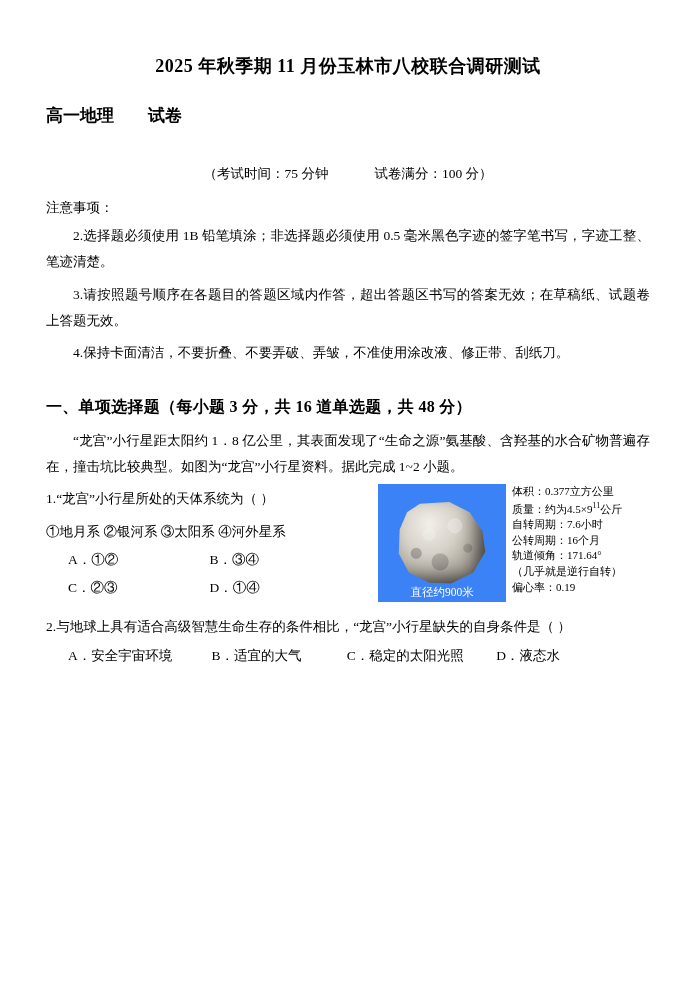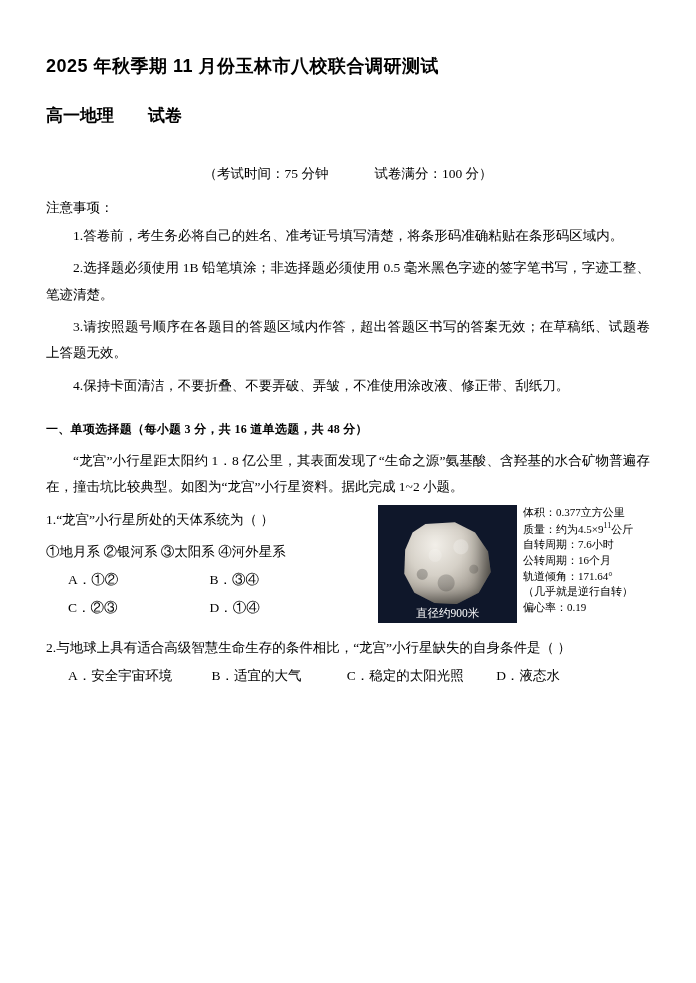--- a/index.html
+++ b/index.html
@@ -16,26 +16,26 @@
     overflow: hidden;
   }
   .page {
     width: 696px;
     height: 983px;
     box-sizing: border-box;
     padding: 40px 46px 0 46px;
     position: relative;
   }
   .title {
-    text-align: left;
+    text-align: center;
     font-size: 18px;
     font-weight: bold;
     letter-spacing: 0.5px;
     margin: 14px 0 0 0;
-    font-family: Liberation Sans, sans-serif;
+    font-family: Liberation Serif, serif;
   }
   .subtitle {
     font-size: 17px;
     font-weight: bold;
     margin: 26px 0 0 0;
   }
   .subtitle .gap {
     display: inline-block;
     width: 34px;
   }
@@ -56,23 +56,23 @@
     font-size: 13.5px;
     line-height: 1.95;
     margin: 6px 0 0 0;
     text-align: justify;
     text-justify: inter-ideograph;
   }
   p.indent {
     text-indent: 2em;
   }
   .section-head {
-    font-size: 12px;
+    font-size: 16px;
     font-weight: bold;
-    margin: 22px 0 0 0;
+    margin: 30px 0 0 0;
     letter-spacing: 0.3px;
   }
   .stem {
     font-size: 13.5px;
     line-height: 1.95;
     margin: 10px 0 0 0;
     text-align: justify;
     text-justify: inter-ideograph;
     text-indent: 2em;
   }
@@ -95,23 +95,23 @@
     float: right;
     width: 272px;
     margin: 4px 0 6px 12px;
     position: relative;
   }
   .figure-row {
     display: flex;
     align-items: flex-start;
   }
   .asteroid-box {
-    width: 139px;
+    width: 128px;
     height: 118px;
-    background: #0f172a;
+    background: #3b82f6;
     position: relative;
     overflow: hidden;
     flex: 0 0 auto;
   }
   .asteroid {
     position: absolute;
     left: 50%;
     top: 50%;
     transform: translate(-50%, -50%);
     width: 92px;
@@ -178,21 +178,20 @@
   <div class="subtitle">
     <span>高一地理</span><span class="gap"></span><span>试卷</span>
   </div>
 
   <div class="examline">
     <span>（考试时间：75 分钟</span><span class="gap2"></span><span>试卷满分：100 分）</span>
   </div>
 
   <div class="notice-head">注意事项：</div>
 
-  <p class="para indent">1.答卷前，考生务必将自己的姓名、准考证号填写清楚，将条形码准确粘贴在条形码区域内。</p>
   <p class="para indent">2.选择题必须使用 1B 铅笔填涂；非选择题必须使用 0.5 毫米黑色字迹的签字笔书写，字迹工整、笔迹清楚。</p>
   <p class="para indent">3.请按照题号顺序在各题目的答题区域内作答，超出答题区书写的答案无效；在草稿纸、试题卷上答题无效。</p>
   <p class="para indent">4.保持卡面清洁，不要折叠、不要弄破、弄皱，不准使用涂改液、修正带、刮纸刀。</p>
 
   <div class="section-head">一、单项选择题（每小题 3 分，共 16 道单选题，共 48 分）</div>
 
   <p class="stem">“龙宫”小行星距太阳约 1．8 亿公里，其表面发现了“生命之源”氨基酸、含羟基的水合矿物普遍存在，撞击坑比较典型。如图为“龙宫”小行星资料。据此完成 1~2 小题。</p>
 
   <div class="figure-wrap">
     <div class="figure-row">

